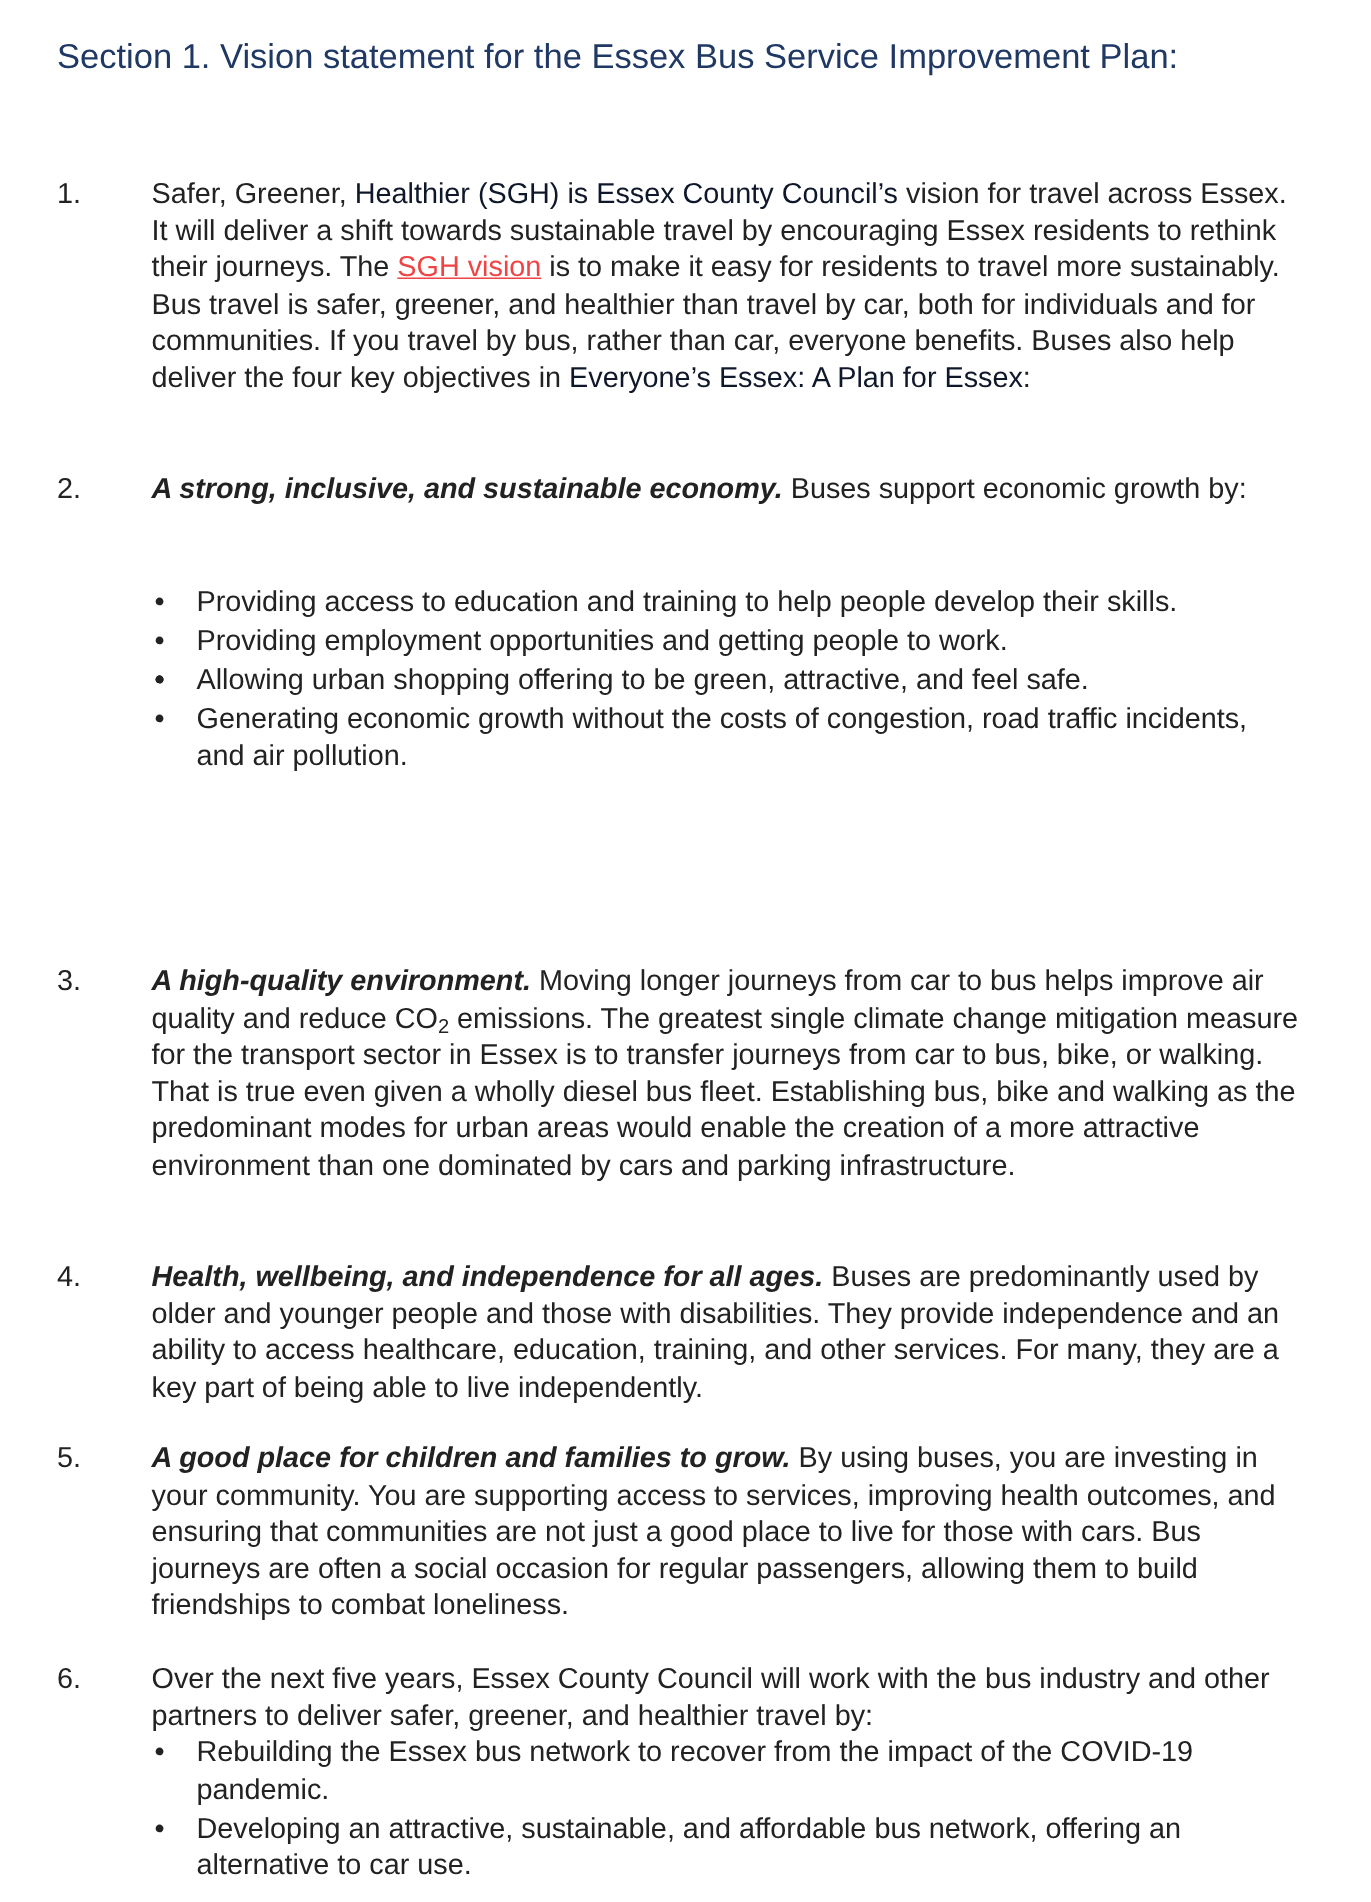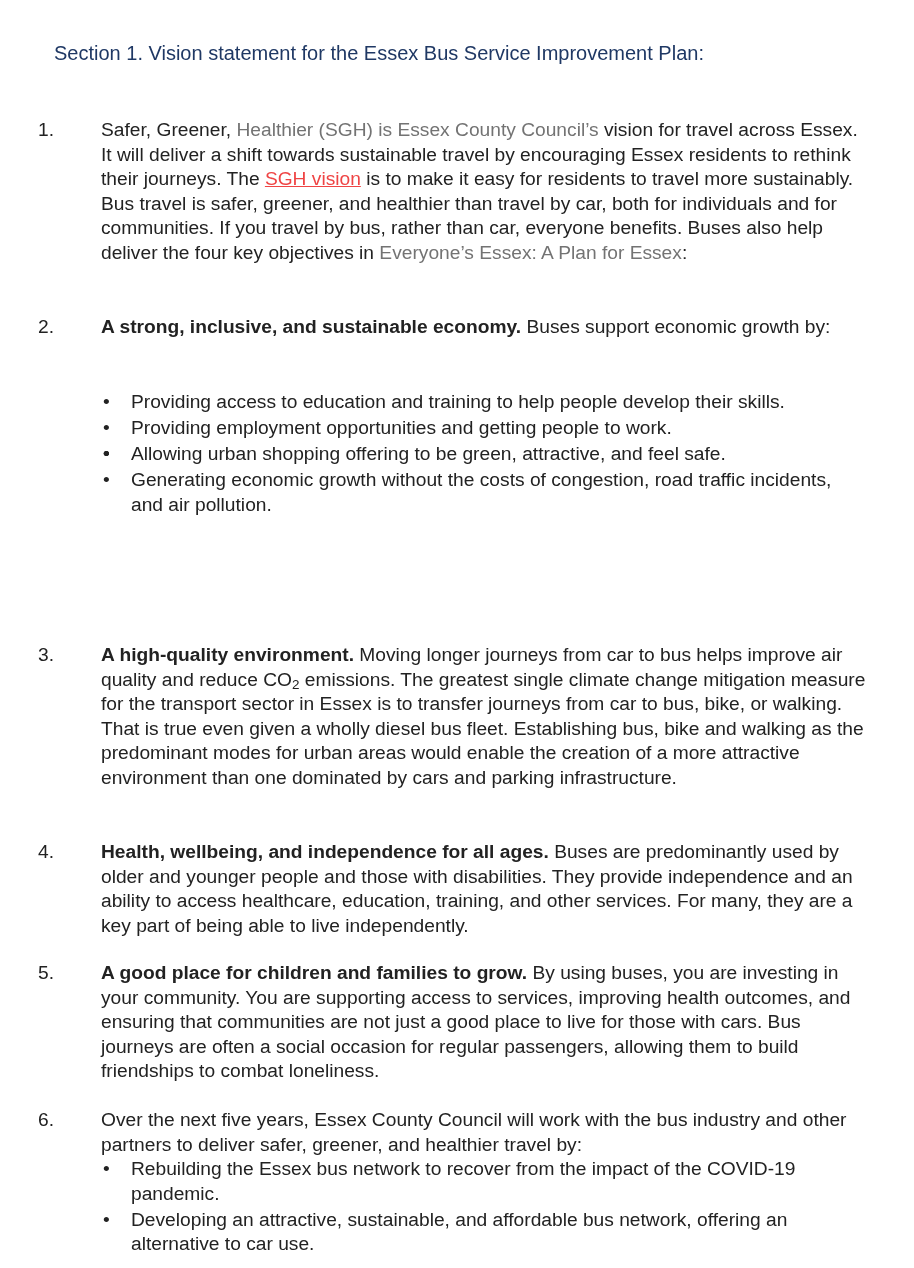--- a/index.html
+++ b/index.html
@@ -17,44 +17,44 @@
   .page {
     position: relative;
     width: 914px;
     height: 1268px;
   }
   .title {
     position: absolute;
     left: 38px;
     top: 20px;
     width: 820px;
-    margin: 16px;
-    font-size: 20px;
+    margin: 0;
+    font-size: 23px;
     line-height: 34px;
     font-weight: normal;
     color: #1f3864;
   }
   .para {
     position: absolute;
     left: 38px;
     width: 830px;
     font-size: 19.2px;
     line-height: 24.5px;
   }
   .num {
     position: absolute;
     left: 0;
     top: 0;
     width: 60px;
   }
   .body {
     margin-left: 63px;
   }
-  .bold { font-weight: bold; }
-  .alt { color: #737373; }
+  .bold { font-weight: bold; font-style: italic; }
+  .alt { color: #0f172a; }
   a.link {
     color: #ef4444;
     text-decoration: underline;
   }
   ul.bullets {
     list-style: none;
     margin: 0;
     padding: 0;
     margin-left: 63px;
   }

